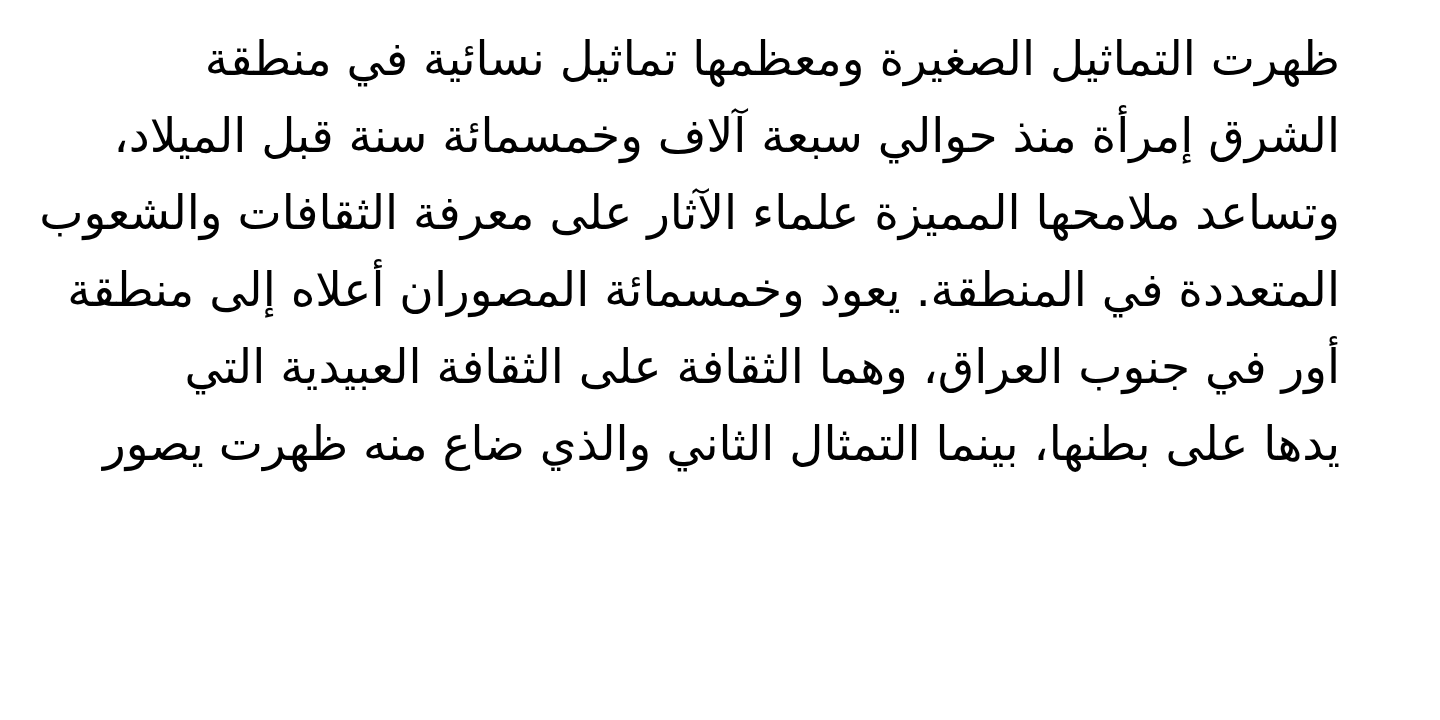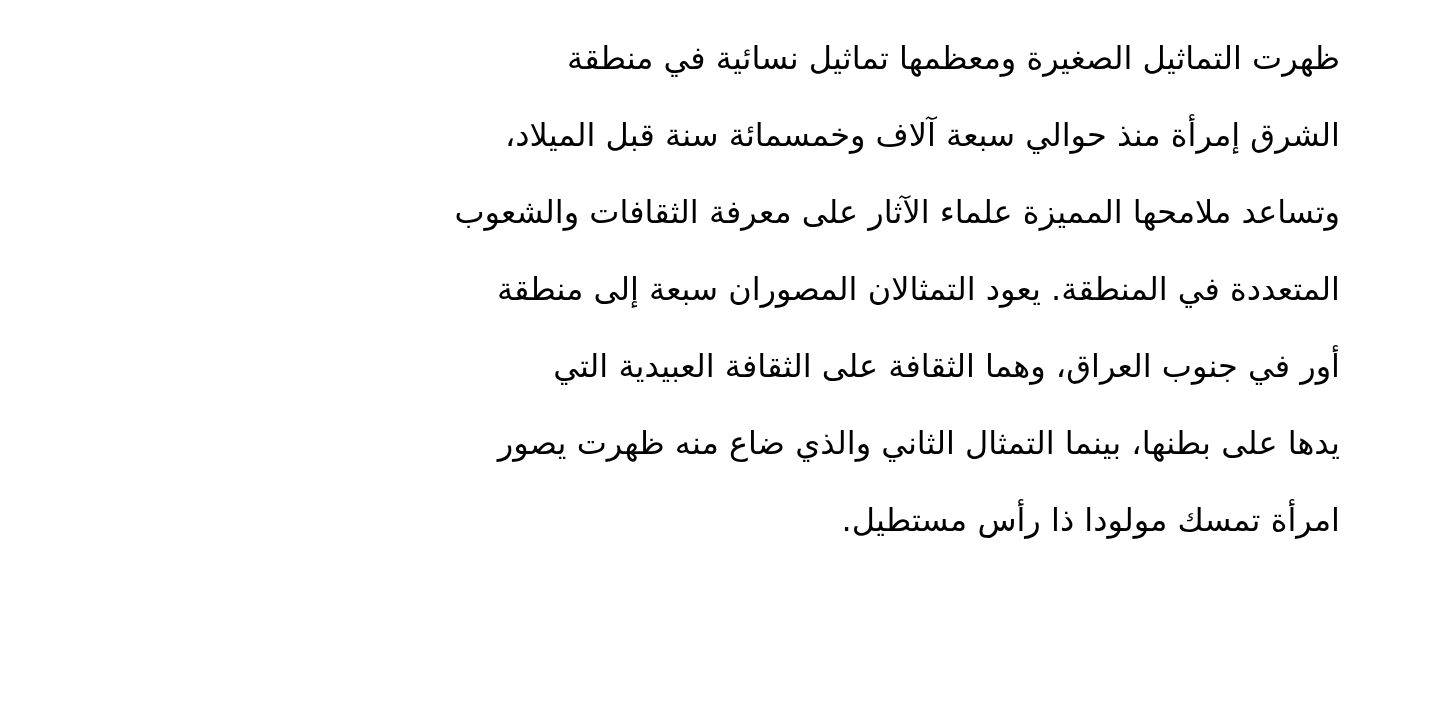--- a/index.html
+++ b/index.html
@@ -18,36 +18,35 @@
     height: 720px;
     padding: 20px 100px 0 60px;
     background: #ffffff;
   }
   .paragraph {
     direction: rtl;
     text-align: right;
   }
   .text-line {
     font-family: "DejaVu Sans", sans-serif;
-    font-size: 32px;
+    font-size: 47px;
     line-height: 77px;
     font-weight: 400;
     color: #000000;
     direction: rtl;
     unicode-bidi: embed;
     text-align: right;
     white-space: nowrap;
   }
 </style>
 </head>
 <body>
 
 <div class="page">
   <div class="paragraph" dir="rtl">
     <div class="text-line">ظهرت التماثيل الصغيرة ومعظمها تماثيل نسائية في منطقة</div>
     <div class="text-line">الشرق إمرأة منذ حوالي سبعة آلاف وخمسمائة سنة قبل الميلاد،</div>
     <div class="text-line">وتساعد ملامحها المميزة علماء الآثار على معرفة الثقافات والشعوب</div>
-    <div class="text-line">المتعددة في المنطقة. يعود التمثالان المصوران سبعة إلى منطقة</div>
+    <div class="text-line">المتعددة في المنطقة. يعود وخمسمائة المصوران أعلاه إلى منطقة</div>
     <div class="text-line">أور في جنوب العراق، وهما الثقافة على الثقافة العبيدية التي</div>
     <div class="text-line">يدها على بطنها، بينما التمثال الثاني والذي ضاع منه ظهرت يصور</div>
-    <div class="text-line">امرأة تمسك مولودا ذا رأس مستطيل.</div>
   </div>
 </div>
 
 </body></html>

